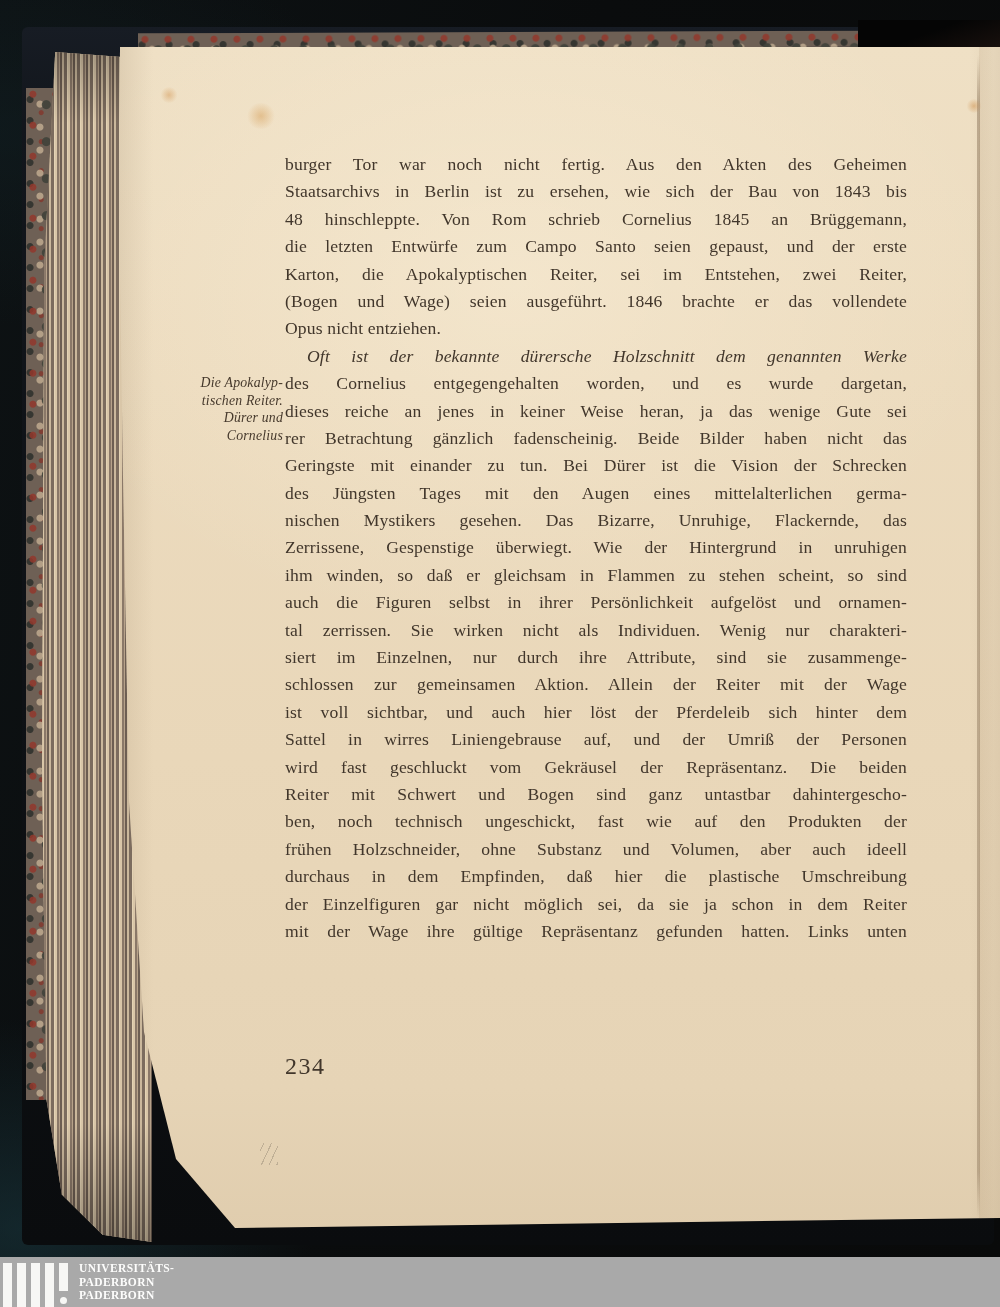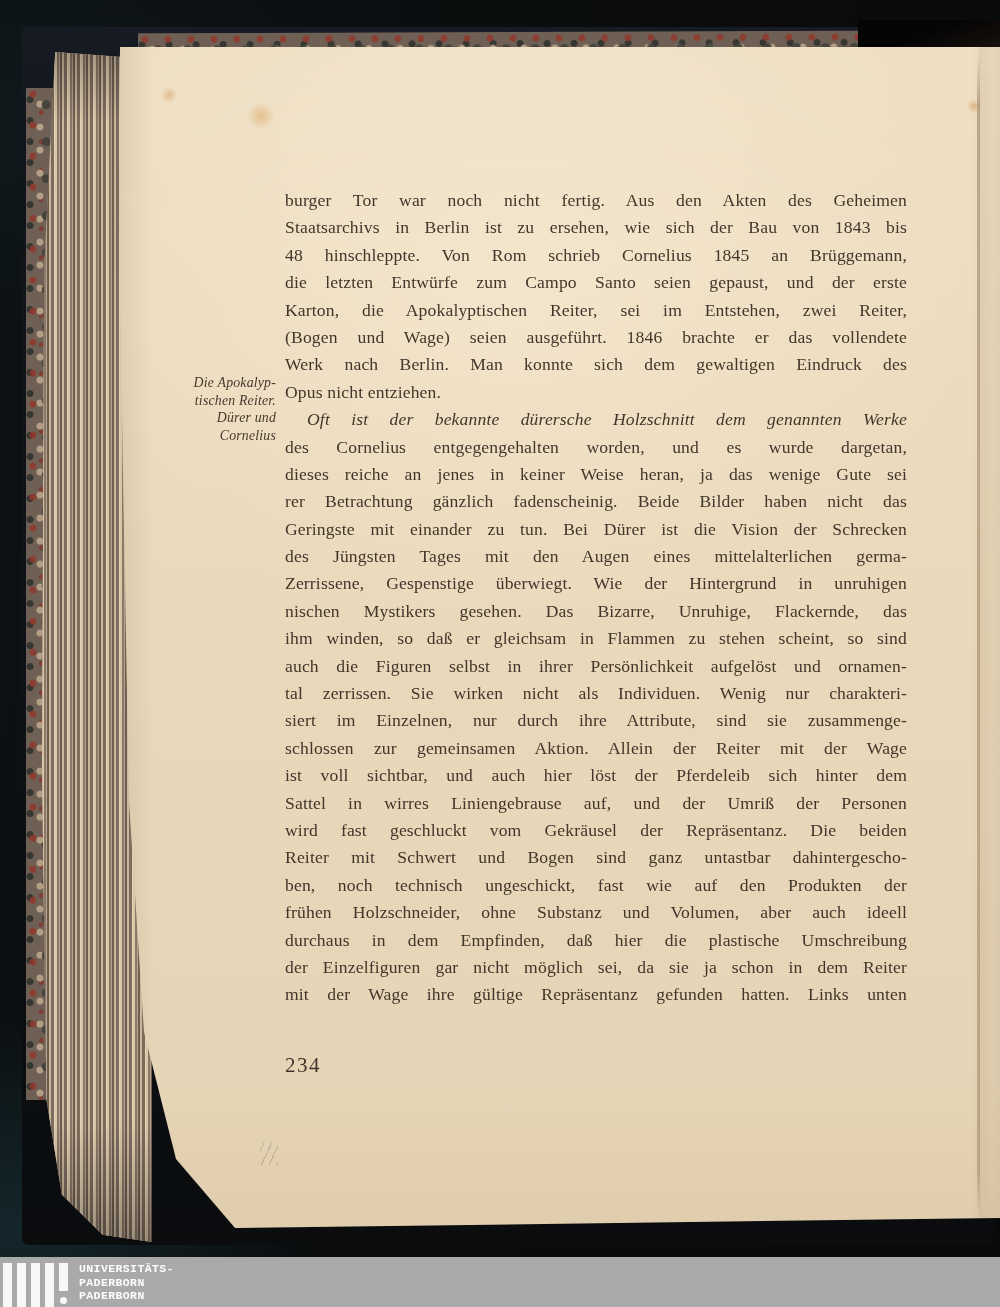--- a/index.html
+++ b/index.html
@@ -47,35 +47,35 @@
   .crease-shade{position:absolute;left:861px;top:0;width:21px;height:1171px;
     background:linear-gradient(90deg,rgba(150,120,85,.12),rgba(150,120,85,0) 70%);}
   .stain{position:absolute;border-radius:50%;}
   .stain.s1{left:128px;top:56px;width:30px;height:26px;background:radial-gradient(circle,rgba(206,140,58,.4),rgba(206,140,58,0) 70%);}
   .stain.s2{left:848px;top:52px;width:16px;height:14px;background:radial-gradient(circle,rgba(200,130,55,.45),rgba(200,130,55,0) 70%);}
   .stain.s3{left:42px;top:40px;width:18px;height:16px;background:radial-gradient(circle,rgba(205,135,60,.4),rgba(205,135,60,0) 70%);}
   .smudge{position:absolute;left:142px;top:1096px;width:18px;height:22px;opacity:.35;
     background:repeating-linear-gradient(115deg,transparent 0 3px,rgba(110,100,85,.9) 3px 4px,transparent 4px 7px);}
   
   .body-text{position:absolute;left:167px;top:104px;width:622px;color:#41362b;
-    font-size:17.6px;letter-spacing:.15px;margin-top:36px;}
+    font-size:17.6px;letter-spacing:.15px;}
   .tline{height:27.4px;line-height:27.4px;overflow:hidden;text-align:justify;text-align-last:justify;white-space:normal;}
   .tline.lastline{text-align-last:left;}
   .tline.indent{text-indent:22px;font-style:italic;}
-  .margin-note{position:absolute;left:24px;top:327px;width:134px;text-align:right;
+  .margin-note{position:absolute;left:31px;top:327px;width:134px;text-align:right;
     color:#46392c;font-style:italic;font-size:13.8px;line-height:17.6px;letter-spacing:.2px;}
-  .page-number{position:absolute;left:167px;top:1006px;color:#41362b;font-size:21px;letter-spacing:1.5px;}
+  .page-number{position:absolute;left:167px;top:1006px;color:#41362b;font-size:24px;letter-spacing:1.5px;}
   
   .band{position:absolute;left:0;top:1257px;width:1000px;height:50px;background:#a9a9a9;}
   .logo-bars{position:absolute;left:3px;top:6px;height:44px;display:flex;align-items:flex-start;gap:5px;}
   .bar{width:9px;height:44px;background:#f7f7f5;}
   .bar.short{height:28px;position:relative;}
   .bar.short::after{content:"";position:absolute;left:1px;top:34px;width:7px;height:7px;border-radius:50%;background:#f7f7f5;}
   .band-text{position:absolute;left:79px;top:5px;color:#fdfdfc;
-    font-family:Liberation Mono, monospace;font-weight:bold;
+    font-family:Liberation Serif, serif;font-weight:bold;
     font-size:11.5px;line-height:13.6px;letter-spacing:.4px;}
 </style>
 </head>
 <body>
 
 <div id="stage">
 
   <div class="cover-slab"></div>
   <div class="marble marble-strip-left"></div>
   <div class="marble marble-strip-top"></div>
@@ -96,30 +96,29 @@
         <div>Dürer und</div>
         <div>Cornelius</div>
       </div>
     <div class="body-text">
         <div class="tline">burger Tor war noch nicht fertig. Aus den Akten des Geheimen</div>
         <div class="tline">Staatsarchivs in Berlin ist zu ersehen, wie sich der Bau von 1843 bis</div>
         <div class="tline">48 hinschleppte. Von Rom schrieb Cornelius 1845 an Brüggemann,</div>
         <div class="tline">die letzten Entwürfe zum Campo Santo seien gepaust, und der erste</div>
         <div class="tline">Karton, die Apokalyptischen Reiter, sei im Entstehen, zwei Reiter,</div>
         <div class="tline">(Bogen und Wage) seien ausgeführt. 1846 brachte er das vollendete</div>
-        <div class="tline">Werk nach Berlin. Man konnte sich dem gewaltigen Eindruck des</div>
         <div class="tline lastline">Opus nicht entziehen.</div>
         <div class="tline indent">Oft ist der bekannte dürersche Holzschnitt dem genannten Werke</div>
         <div class="tline">des Cornelius entgegengehalten worden, und es wurde dargetan,</div>
         <div class="tline">dieses reiche an jenes in keiner Weise heran, ja das wenige Gute sei</div>
         <div class="tline">rer Betrachtung gänzlich fadenscheinig. Beide Bilder haben nicht das</div>
         <div class="tline">Geringste mit einander zu tun. Bei Dürer ist die Vision der Schrecken</div>
         <div class="tline">des Jüngsten Tages mit den Augen eines mittelalterlichen germa-</div>
+        <div class="tline">nischen Mystikers gesehen. Das Bizarre, Unruhige, Flackernde, das</div>
         <div class="tline">Zerrissene, Gespenstige überwiegt. Wie der Hintergrund in unruhigen</div>
-        <div class="tline">nischen Mystikers gesehen. Das Bizarre, Unruhige, Flackernde, das</div>
         <div class="tline">ihm winden, so daß er gleichsam in Flammen zu stehen scheint, so sind</div>
         <div class="tline">auch die Figuren selbst in ihrer Persönlichkeit aufgelöst und ornamen-</div>
         <div class="tline">tal zerrissen. Sie wirken nicht als Individuen. Wenig nur charakteri-</div>
         <div class="tline">siert im Einzelnen, nur durch ihre Attribute, sind sie zusammenge-</div>
         <div class="tline">schlossen zur gemeinsamen Aktion. Allein der Reiter mit der Wage</div>
         <div class="tline">ist voll sichtbar, und auch hier löst der Pferdeleib sich hinter dem</div>
         <div class="tline">Sattel in wirres Liniengebrause auf, und der Umriß der Personen</div>
         <div class="tline">wird fast geschluckt vom Gekräusel der Repräsentanz. Die beiden</div>
         <div class="tline">Reiter mit Schwert und Bogen sind ganz untastbar dahintergescho-</div>
         <div class="tline">ben, noch technisch ungeschickt, fast wie auf den Produkten der</div>

